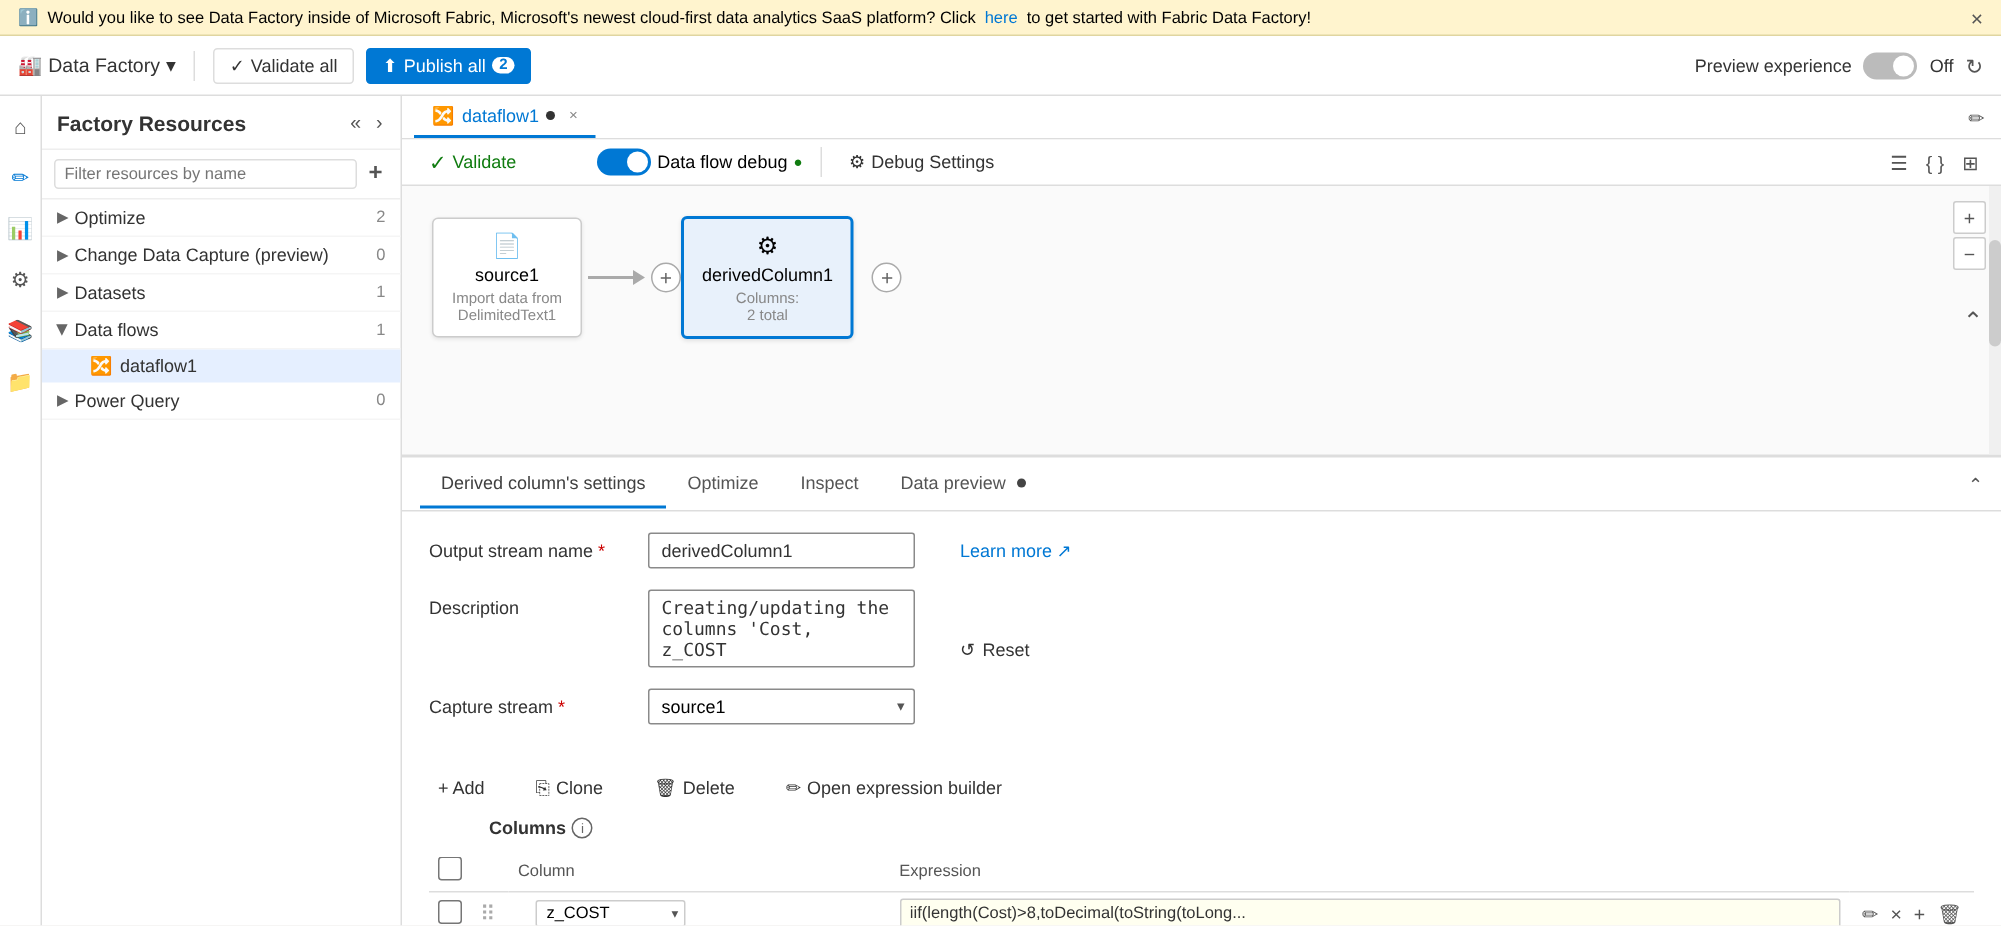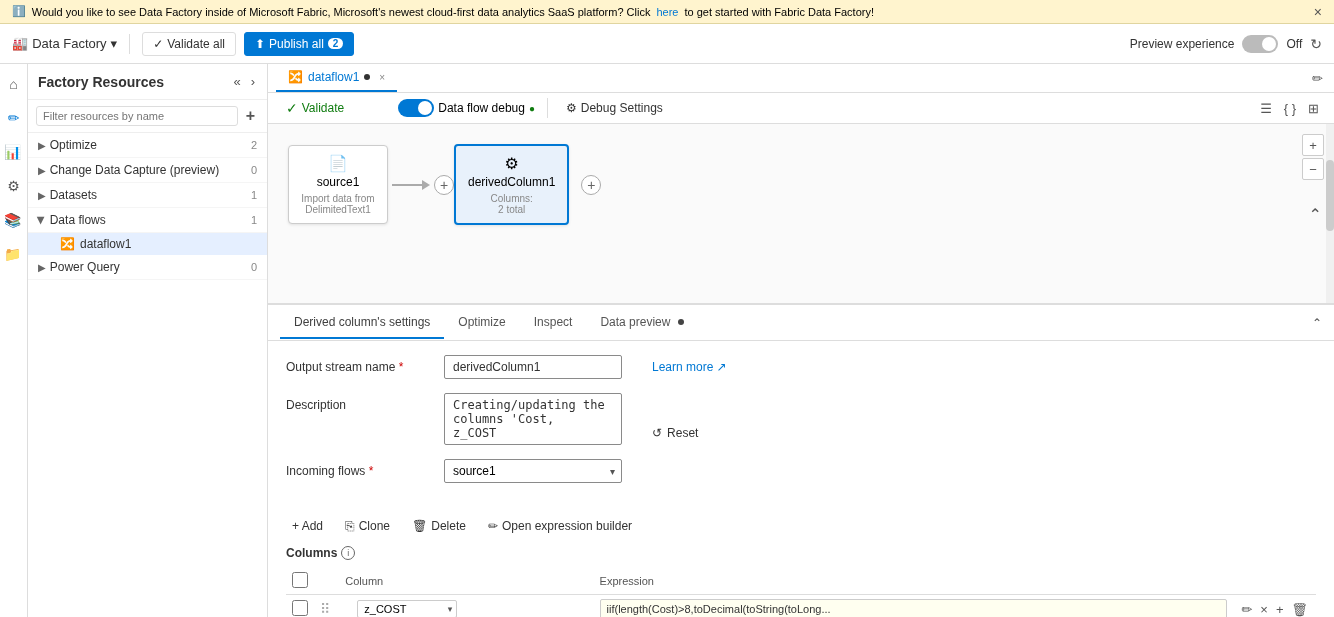--- a/index.html
+++ b/index.html
@@ -232,21 +232,21 @@
     .bottom-tab .dot { display: inline-block; width: 6px; height: 6px; background: #444; border-radius: 50%; margin-left: 4px; vertical-align: middle; }
     .bottom-tab-arrow { margin-left: auto; cursor: pointer; color: #555; }
 
     .bottom-content {
       padding: 14px 18px;
       overflow-y: auto;
       flex: 1;
     }
 
     .form-row {
-      display: flex; align-items: flex-start; margin-bottom: 14px; gap: 18px;
+      display: flex; align-items: flex-start; margin-bottom: 14px; gap: 6px;
     }
     .form-label {
       width: 140px; font-size: 12px; color: #333; padding-top: 5px; flex-shrink: 0;
     }
     .form-label .required { color: #c00; }
     .form-input {
       flex: 1; border: 1px solid #8a8a8a; border-radius: 2px; padding: 4px 8px;
       font-size: 12px; color: #333; outline: none; max-width: 200px;
     }
     .form-textarea {
@@ -261,30 +261,30 @@
       flex: 1; border: none; outline: none; font-size: 12px; padding: 4px 8px;
       background: transparent; appearance: none; cursor: pointer;
     }
     .select-arrow { position: absolute; right: 6px; color: #555; font-size: 10px; pointer-events: none; }
 
     .learn-more { color: #0078d4; font-size: 12px; cursor: pointer; text-decoration: none; display: flex; align-items: center; gap: 3px; }
     .reset-btn { display: flex; align-items: center; gap: 5px; cursor: pointer; color: #333; font-size: 12px; padding-top: 4px; }
 
     
     .action-row {
-      display: flex; align-items: center; gap: 10px; margin-bottom: 10px; padding: 0 18px;
+      display: flex; align-items: center; gap: 22px; margin-bottom: 10px; padding: 0 18px;
     }
     .action-btn {
       display: flex; align-items: center; gap: 4px; cursor: pointer; font-size: 12px; color: #333;
       padding: 3px 6px; border-radius: 3px;
     }
 
     
     .columns-section { padding: 0 18px; }
-    .columns-header { display: flex; align-items: flex-start; margin-bottom: 8px; gap: 4px; }
+    .columns-header { display: flex; align-items: flex-start; margin-bottom: 8px; gap: 4px; margin-left: 40px; }
     .columns-header-label { font-size: 12px; font-weight: 600; color: #333; }
     .info-icon { width: 14px; height: 14px; border-radius: 50%; border: 1px solid #666; display: inline-flex; align-items: center; justify-content: center; font-size: 9px; color: #666; cursor: pointer; }
 
     .col-table { width: 100%; border-collapse: collapse; }
     .col-table th {
       text-align: left; font-size: 11px; color: #555; font-weight: 500;
       padding: 4px 6px; border-bottom: 1px solid #ddd;
     }
     .col-table td { padding: 4px 6px; border-bottom: 1px solid #eee; vertical-align: middle; }
     .col-checkbox { width: 16px; height: 16px; cursor: pointer; }
@@ -519,21 +519,21 @@
             </div>
 
             <div class="form-row">
               <div class="form-label">Description</div>
               <textarea class="form-textarea" style="">Creating/updating the columns 'Cost,
 z_COST</textarea>
             </div>
 
             <div class="form-row">
               <div class="form-label">
-                <span>Incoming flows</span>
+                <span>Capture stream</span>
                 <span class="required"> *</span>
               </div>
               <div class="form-select-wrapper">
                 <select class="form-select">
                   <option>source1</option>
                 </select>
                 <span class="select-arrow">▾</span>
               </div>
             </div>
           </div>

